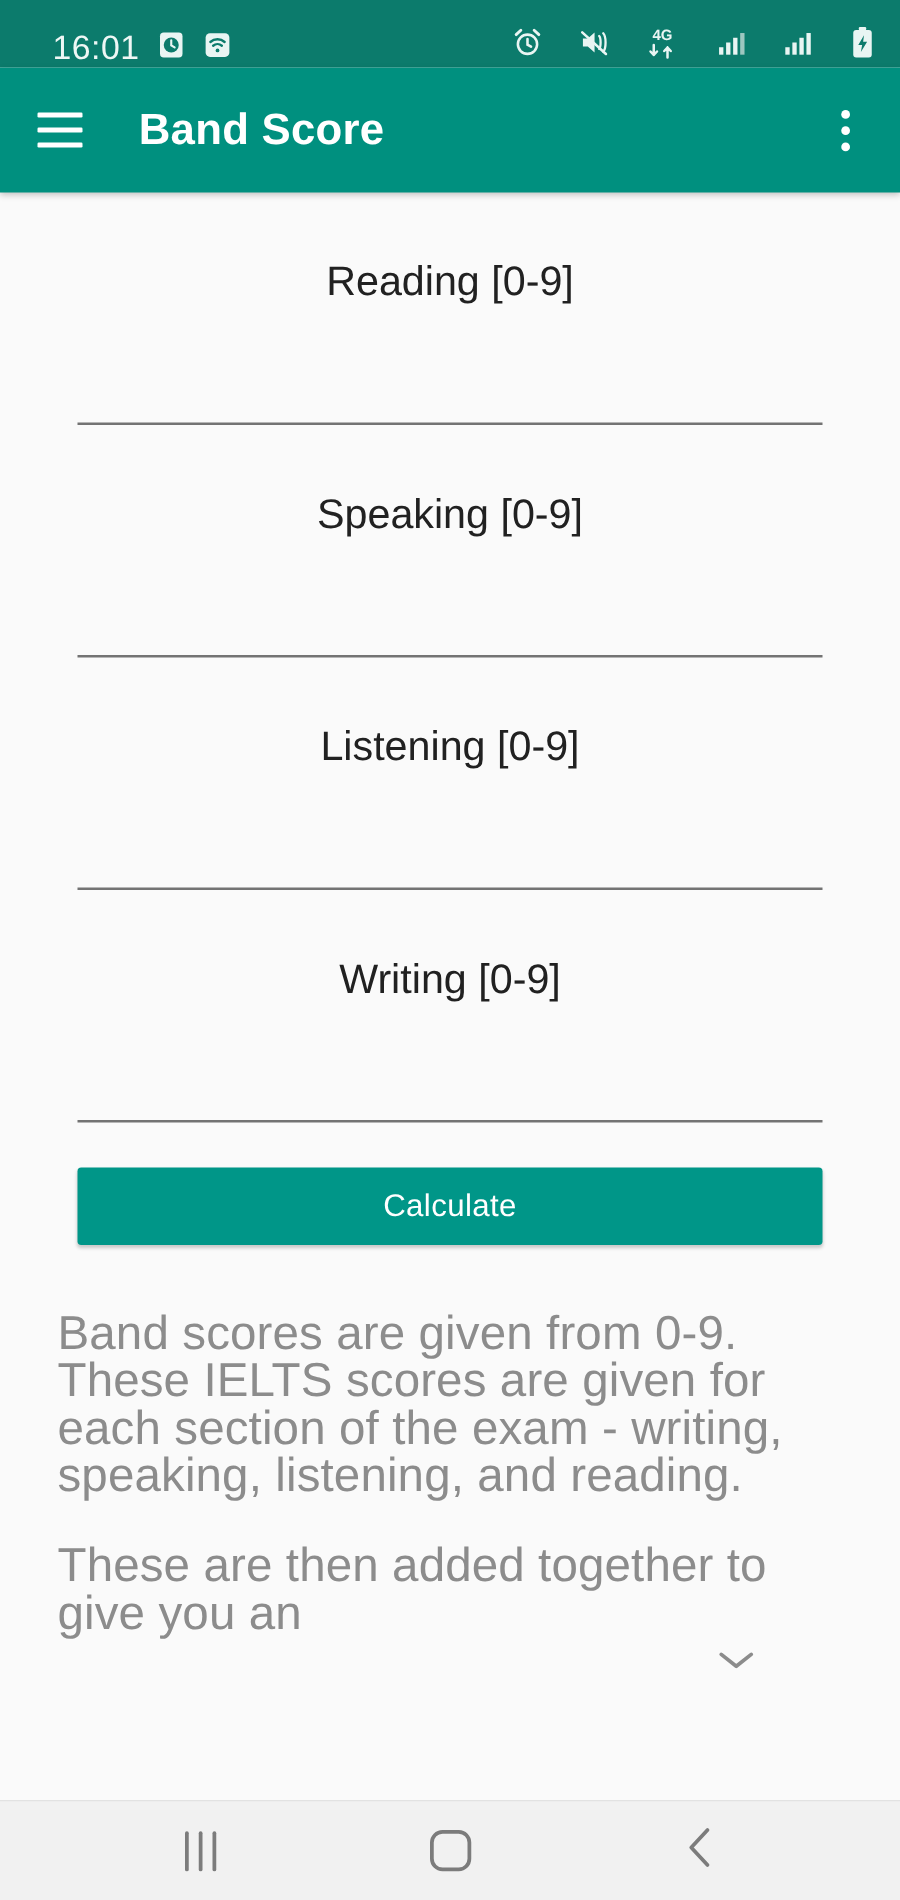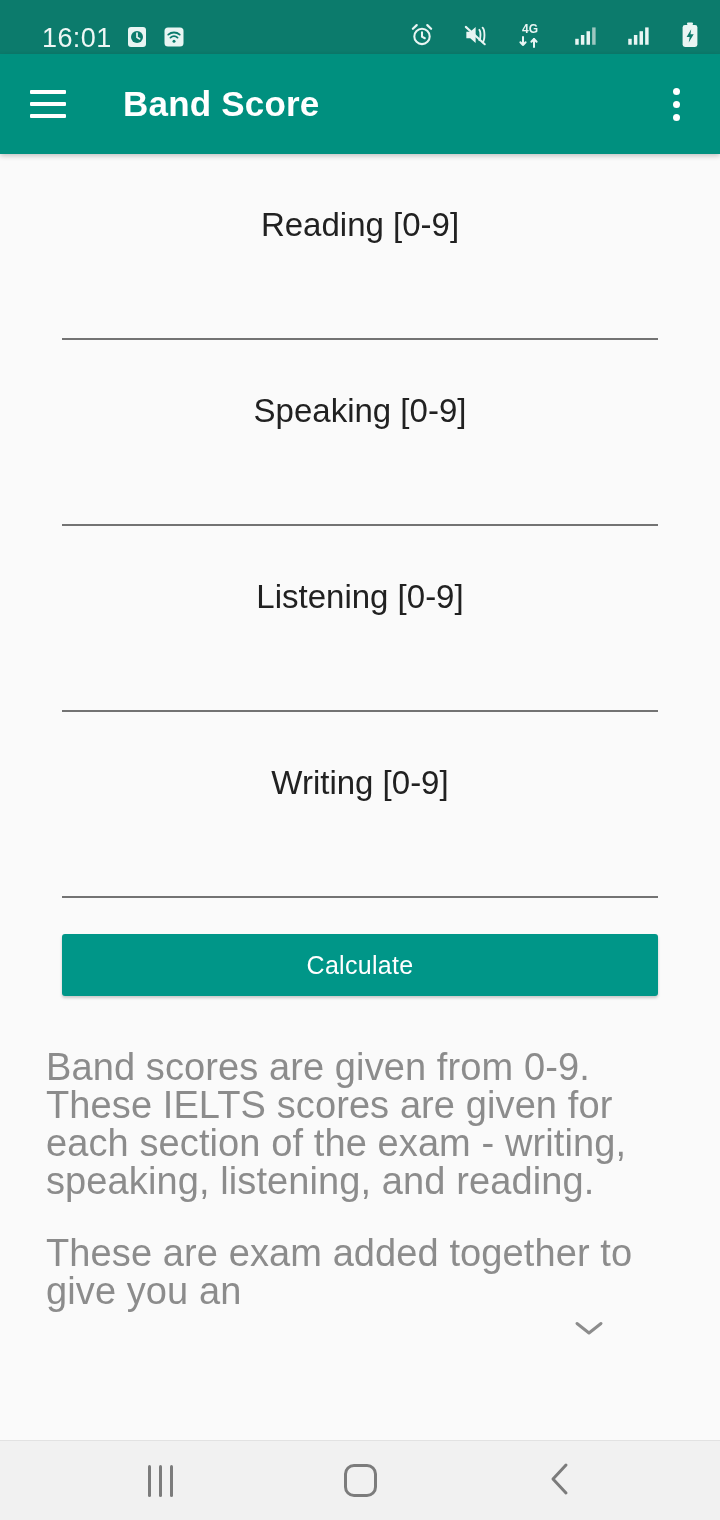--- a/index.html
+++ b/index.html
@@ -58,21 +58,20 @@
   .app-bar {
     height: 100px;
     flex: 0 0 100px;
     background: #00907f;
     display: flex;
     align-items: center;
     padding: 0 22px 0 30px;
     box-shadow: 0 2px 5px rgba(0,0,0,0.22);
     position: relative;
     z-index: 5;
-    gap: 12px;
   }
   .hamburger {
     width: 36px;
     height: 28px;
     display: flex;
     flex-direction: column;
     justify-content: space-between;
     cursor: pointer;
     flex: 0 0 auto;
   }
@@ -331,21 +330,21 @@
     <div class="field">
       <input class="field-input" type="text" placeholder="Writing [0-9]" style="">
     </div>
 
     <div class="calc-wrap">
       <button class="calc-button">Calculate</button>
     </div>
 
     <div class="desc">
       <p>Band scores are given from 0-9. These IELTS scores are given for each section of the exam - writing, speaking, listening, and reading.</p>
-      <p>These are exam added together to give you an</p>
+      <p>These are then added together to give you an</p>
     </div>
 
     <div class="expand-row">
       <span class="chevron-down">
         <svg width="34" height="20" viewBox="0 0 34 20">
           <path d="M5 5.5 17 15 29 5.5" stroke="#8c8c8c" stroke-width="3" fill="none" stroke-linecap="round" stroke-linejoin="round"></path>
         </svg>
       </span>
     </div>
 

